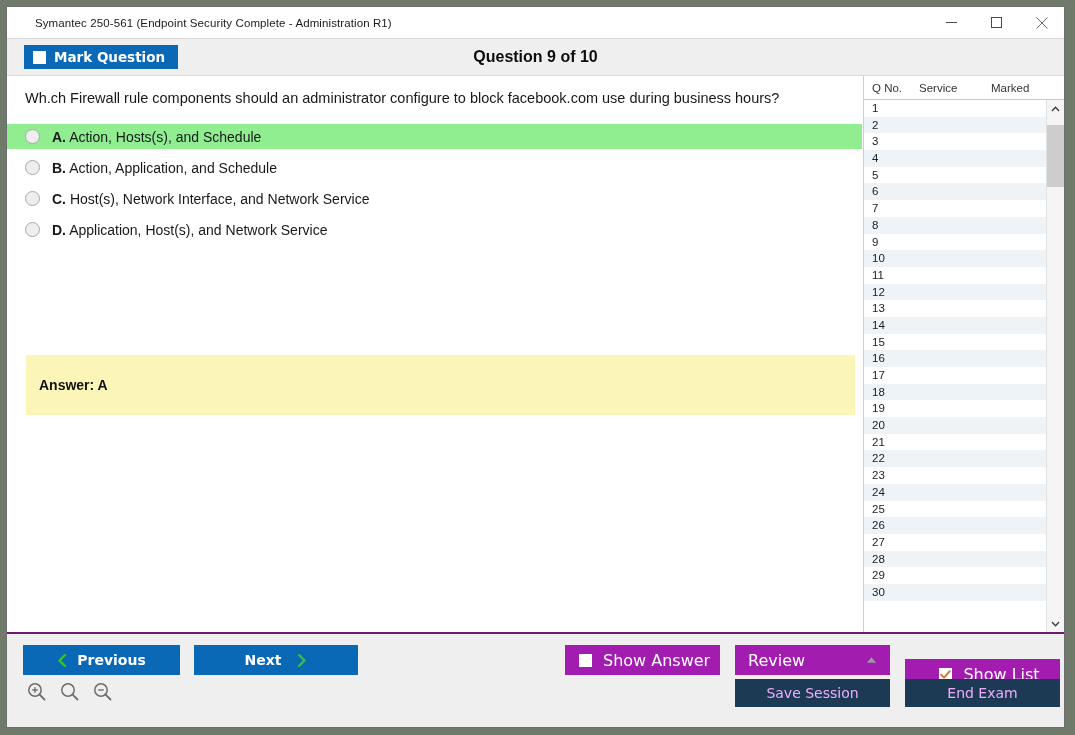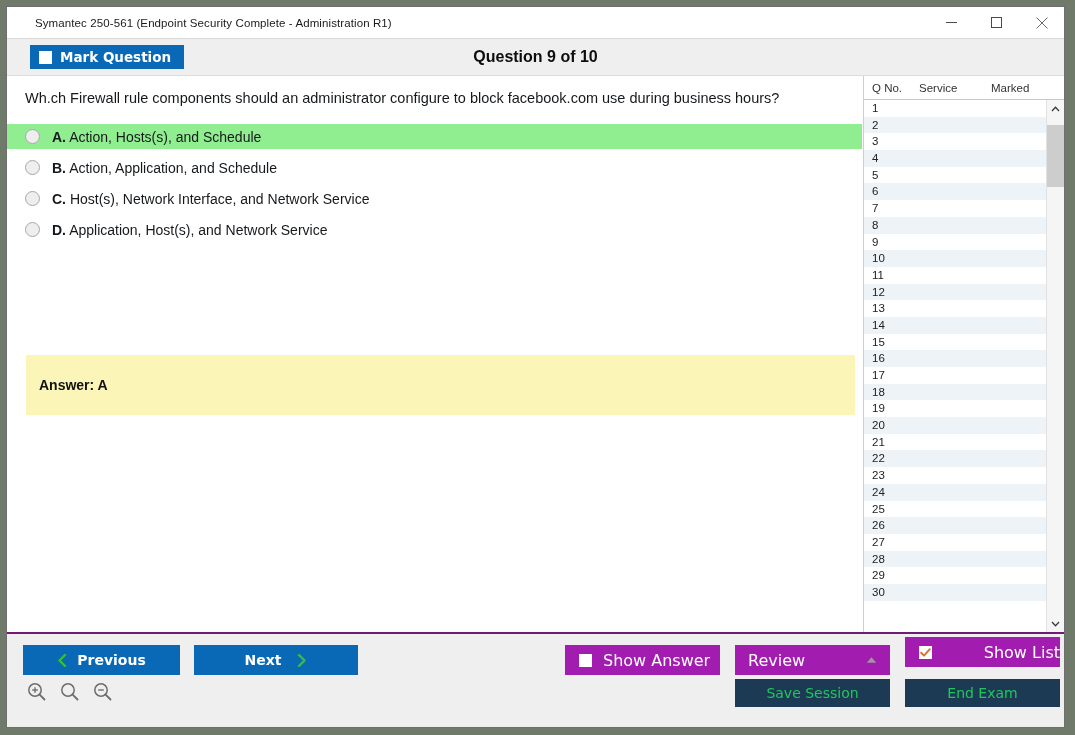--- a/index.html
+++ b/index.html
@@ -31,21 +31,21 @@
   .winbtns{position:absolute;right:0;top:0;height:31px;display:flex;}
   .winbtn{width:45px;height:31px;display:flex;align-items:center;justify-content:center;}
   .winbtn svg{display:block;}
   
   #headerbar{
     height:36px;min-height:36px;background:#efefef;
     border-bottom:1px solid #dcdcdc;
     display:flex;align-items:center;position:relative;
   }
   #mark-question-btn{
-    margin-left:23px;height:24px;background:#0a69b7;color:#fff;
+    margin-left:17px;height:24px;background:#0a69b7;color:#fff;
     display:flex;align-items:center;gap:8px;padding:0 13px 0 9px;
     font-size:13.5px;font-weight:bold;cursor:pointer;
     font-family:"DejaVu Sans", sans-serif;
   }
   .cbox{width:13px;height:13px;background:#fff;display:block;flex:0 0 auto;
         position:relative;}
   #question-counter{
     position:absolute;left:0;right:0;text-align:center;
     font-size:16px;font-weight:bold;color:#0d0d0d;pointer-events:none;
     font-family:"Liberation Sans", sans-serif;
@@ -122,26 +122,26 @@
     height:93px;min-height:93px;background:#efefef;
     border-top:2px solid #701a75;position:relative;
   }
   .btn{
     position:absolute;display:flex;align-items:center;justify-content:center;
     cursor:pointer;box-sizing:border-box;
     font-family:"DejaVu Sans", sans-serif;
   }
   .blue-btn{background:#0a69b7;color:#fff;font-size:14px;font-weight:bold;height:30px;}
   .orange-btn{background:#a21caf;color:#fff;font-size:16px;height:30px;}
-  .navy-btn{background:#1d3a54;color:#22c55e;font-size:14px;height:28px;}
+  .navy-btn{background:#1d3a54;color:#f0abfc;font-size:14px;height:28px;}
   #btn-previous{left:16px;top:11px;width:157px;gap:10px;}
   #btn-next{left:187px;top:11px;width:164px;gap:16px;}
   #btn-show-answer{left:558px;top:11px;width:155px;justify-content:flex-start;padding-left:14px;gap:11px;}
   #btn-review{left:728px;top:11px;width:155px;justify-content:flex-start;padding-left:13px;}
-  #btn-show-list{left:898px;top:3px;width:155px;justify-content:space-between;padding-left:14px;gap:11px;}
+  #btn-show-list{left:898px;top:25px;width:155px;justify-content:center;padding-left:14px;gap:11px;}
   #btn-save-session{left:728px;top:45px;width:155px;}
   #btn-end-exam{left:898px;top:45px;width:155px;}
   #review-caret{position:absolute;right:13px;top:50%;transform:translateY(-50%);}
   #zoom-tools{position:absolute;left:20px;top:48px;display:flex;gap:14px;align-items:center;}
   .zoom-icon{cursor:pointer;display:block;}
   .chev{display:block;}
 </style>
 </head>
 <body>
 

